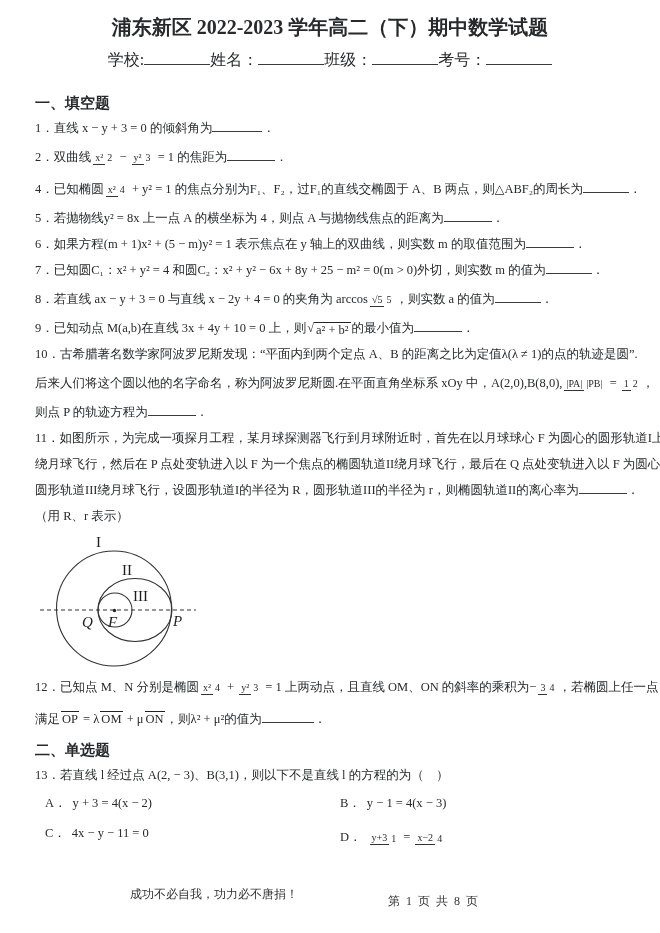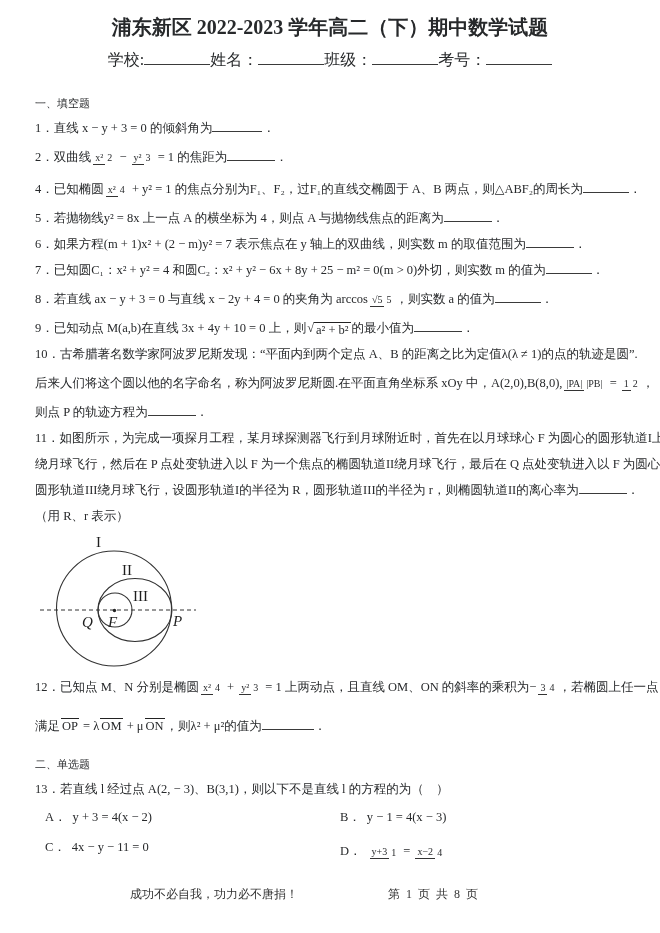--- a/index.html
+++ b/index.html
@@ -15,61 +15,61 @@
     font-size: 20px; font-weight: bold; line-height: 26px;
     font-family: "Liberation Serif", "DejaVu Serif", serif;
   }
   .info-line {
     margin-top: 9px; text-align: center; font-size: 16px; height: 22px; line-height: 22px;
     white-space: nowrap;
   }
   .content { margin: 0 35px; }
   .section-heading {
     margin-top: 20px; height: 24px; line-height: 24px;
-    font-size: 11px; font-weight: normal;
+    font-size: 15px; font-weight: bold;
     font-family: "Liberation Sans", "DejaVu Sans", sans-serif;
   }
   .section-heading.second { margin-top: 4px; }
   .q-line {
     line-height: 26px; font-size: 12.5px; white-space: nowrap;
   }
   .q-line.tall { line-height: 32px; }
   .blank {
     display: inline-block; height: 13px;
     border-bottom: 1px solid #3a3a3a; vertical-align: baseline;
   }
   .frac {
     display: inline-flex; align-items: center;
     vertical-align: middle; font-size: 10px; line-height: 1.2; margin: 0 2px;
   }
   .frac .num { border-bottom: 1px solid #333; padding: 0 2px; }
   .frac .den { padding: 0 2px; }
   .vec {
     display: inline-block; border-top: 1px solid #222;
-    line-height: 1.15; padding: 0 1px; margin: 15px 1px;
+    line-height: 1.15; padding: 0 1px; margin: 8px 1px;
   }
   .sqrt { display: inline-flex; align-items: flex-start; margin: 0 1px; }
   .sqrt .rad { line-height: 1.1; }
   .sqrt .body { border-top: 1px solid #222; padding: 0 2px; line-height: 1.2; }
   .options { display: grid; grid-template-columns: 295px 1fr; padding-left: 10px; }
   .option { line-height: 30px; font-size: 12.5px; white-space: nowrap; }
   .option.tall { line-height: 38px; }
   .option .opt-label { margin-right: 6px; }
   .figure-wrap { margin: 2px 0 0 3px; height: 140px; }
   .figure-wrap svg { stroke: #333; fill: none; stroke-width: 1.1; }
   .figure-wrap svg .dash { stroke-dasharray: 4 3; stroke-width: 1; }
   .figure-wrap svg .dot { fill: #222; stroke: none; }
   .figure-wrap svg text {
     fill: #1e1e1e; stroke: none; font-size: 15px;
     font-family: "Liberation Serif", "DejaVu Serif", serif;
   }
   .figure-wrap svg text.it { font-style: italic; }
   .footer { position: absolute; top: 886px; left: 0; width: 660px; height: 20px; font-size: 12px; color: #333; }
   .motto { position: absolute; left: 130px; top: 0; }
-  .page-info { position: absolute; left: 388px; top: 0; letter-spacing: 1.5px; }
+  .page-info { position: absolute; left: 388px; top: 7px; letter-spacing: 1.5px; }
 </style>
 </head>
 <body>
 
 <div class="page">
 
   <div class="title">浦东新区 2022-2023 学年高二（下）期中数学试题</div>
 
   <div class="info-line"><span>学校:</span><span class="blank" style="width: 66px;"></span><span>姓名：</span><span class="blank" style="width: 66px;"></span><span>班级：</span><span class="blank" style="width: 66px;"></span><span>考号：</span><span class="blank" style="width: 66px;"></span></div>
 
@@ -93,21 +93,21 @@
         <div class="question">
           <div class="q-line tall"><span>4．已知椭圆</span><span class="frac">
               <span class="num">x²</span>
               <span class="den">4</span>
             </span><span> + y² = 1 的焦点分别为F₁、F₂，过F₁的直线交椭圆于 A、B 两点，则△ABF₂的周长为</span><span class="blank" style="width: 46px;"></span><span>．</span></div>
         </div>
         <div class="question">
           <div class="q-line"><span>5．若抛物线y² = 8x 上一点 A 的横坐标为 4，则点 A 与抛物线焦点的距离为</span><span class="blank" style="width: 48px;"></span><span>．</span></div>
         </div>
         <div class="question">
-          <div class="q-line"><span>6．如果方程(m + 1)x² + (2 − m)y² = 7 表示焦点在 y 轴上的双曲线，则实数 m 的取值范围为</span><span class="blank" style="width: 48px;"></span><span>．</span></div>
+          <div class="q-line"><span>6．如果方程(m + 1)x² + (5 − m)y² = 1 表示焦点在 y 轴上的双曲线，则实数 m 的取值范围为</span><span class="blank" style="width: 48px;"></span><span>．</span></div>
         </div>
         <div class="question">
           <div class="q-line"><span>7．已知圆C₁：x² + y² = 4 和圆C₂：x² + y² − 6x + 8y + 25 − m² = 0(m &gt; 0)外切，则实数 m 的值为</span><span class="blank" style="width: 46px;"></span><span>．</span></div>
         </div>
         <div class="question">
           <div class="q-line tall"><span>8．若直线 ax − y + 3 = 0 与直线 x − 2y + 4 = 0 的夹角为 arccos</span><span class="frac">
               <span class="num">√5</span>
               <span class="den">5</span>
             </span><span>，则实数 a 的值为</span><span class="blank" style="width: 46px;"></span><span>．</span></div>
         </div>

